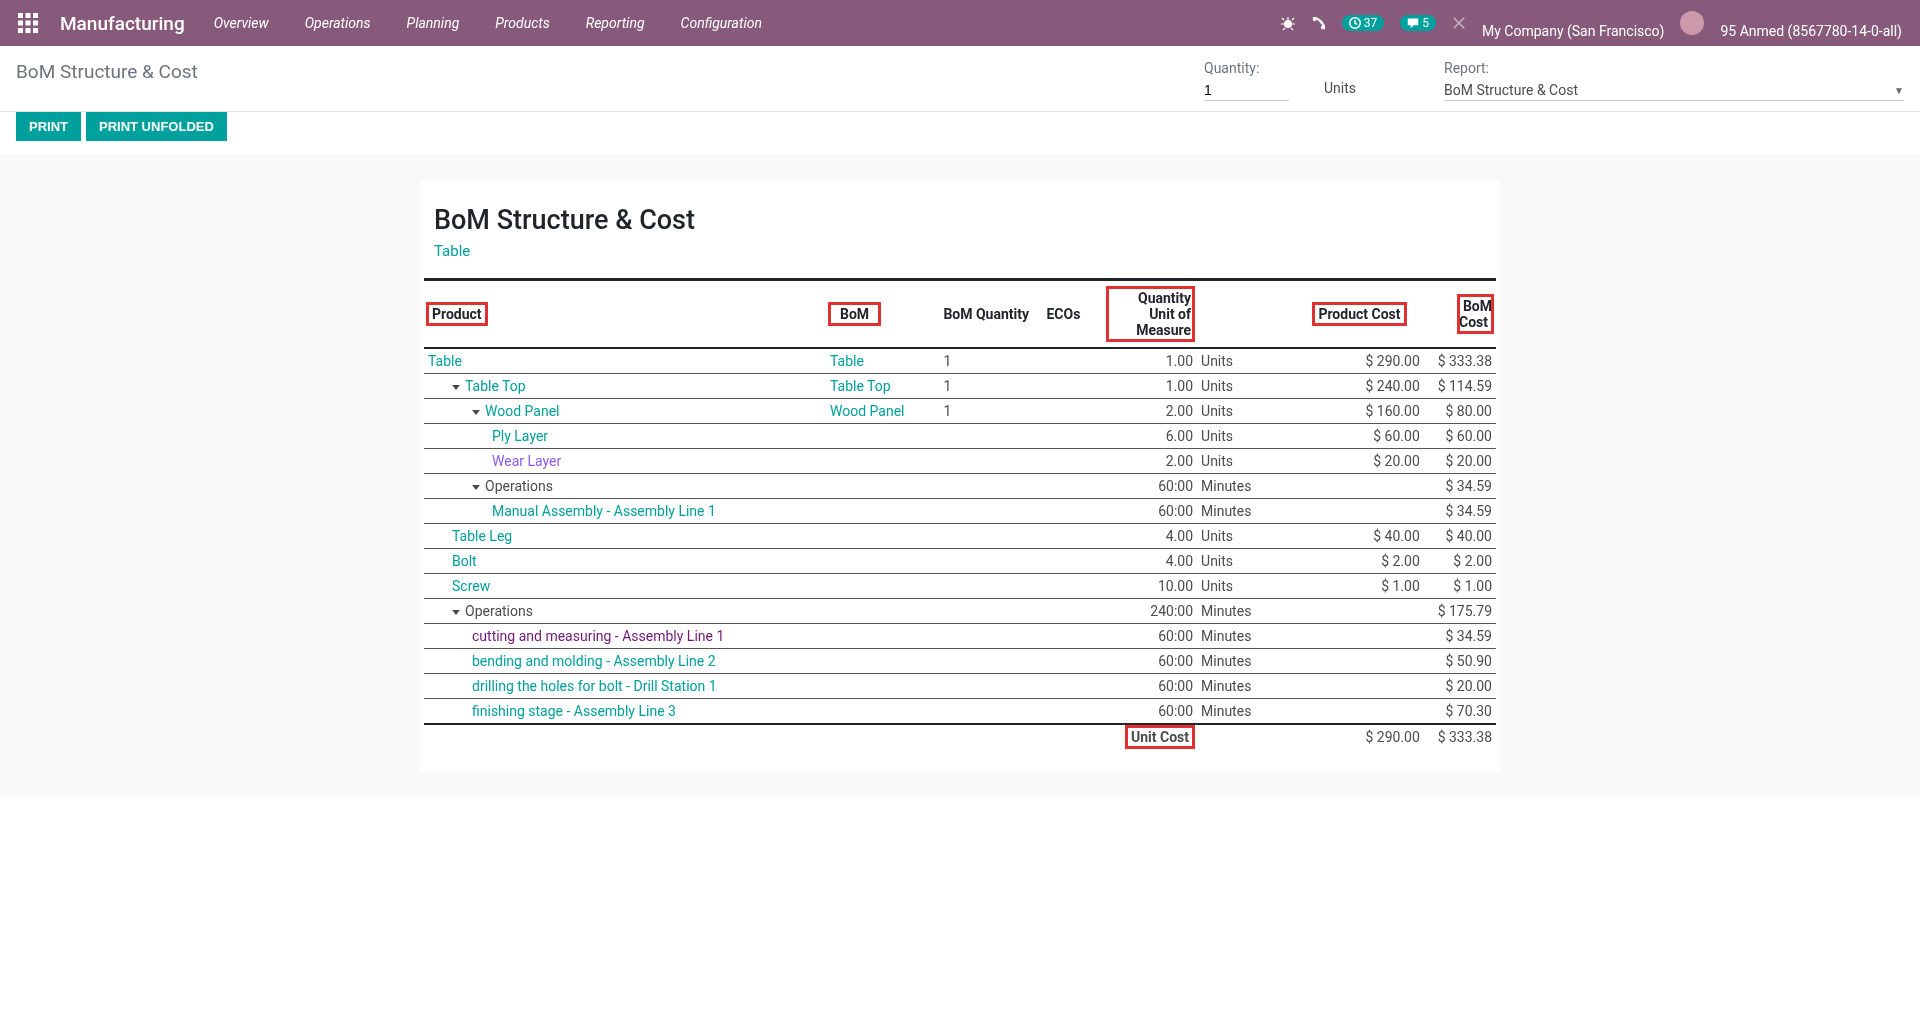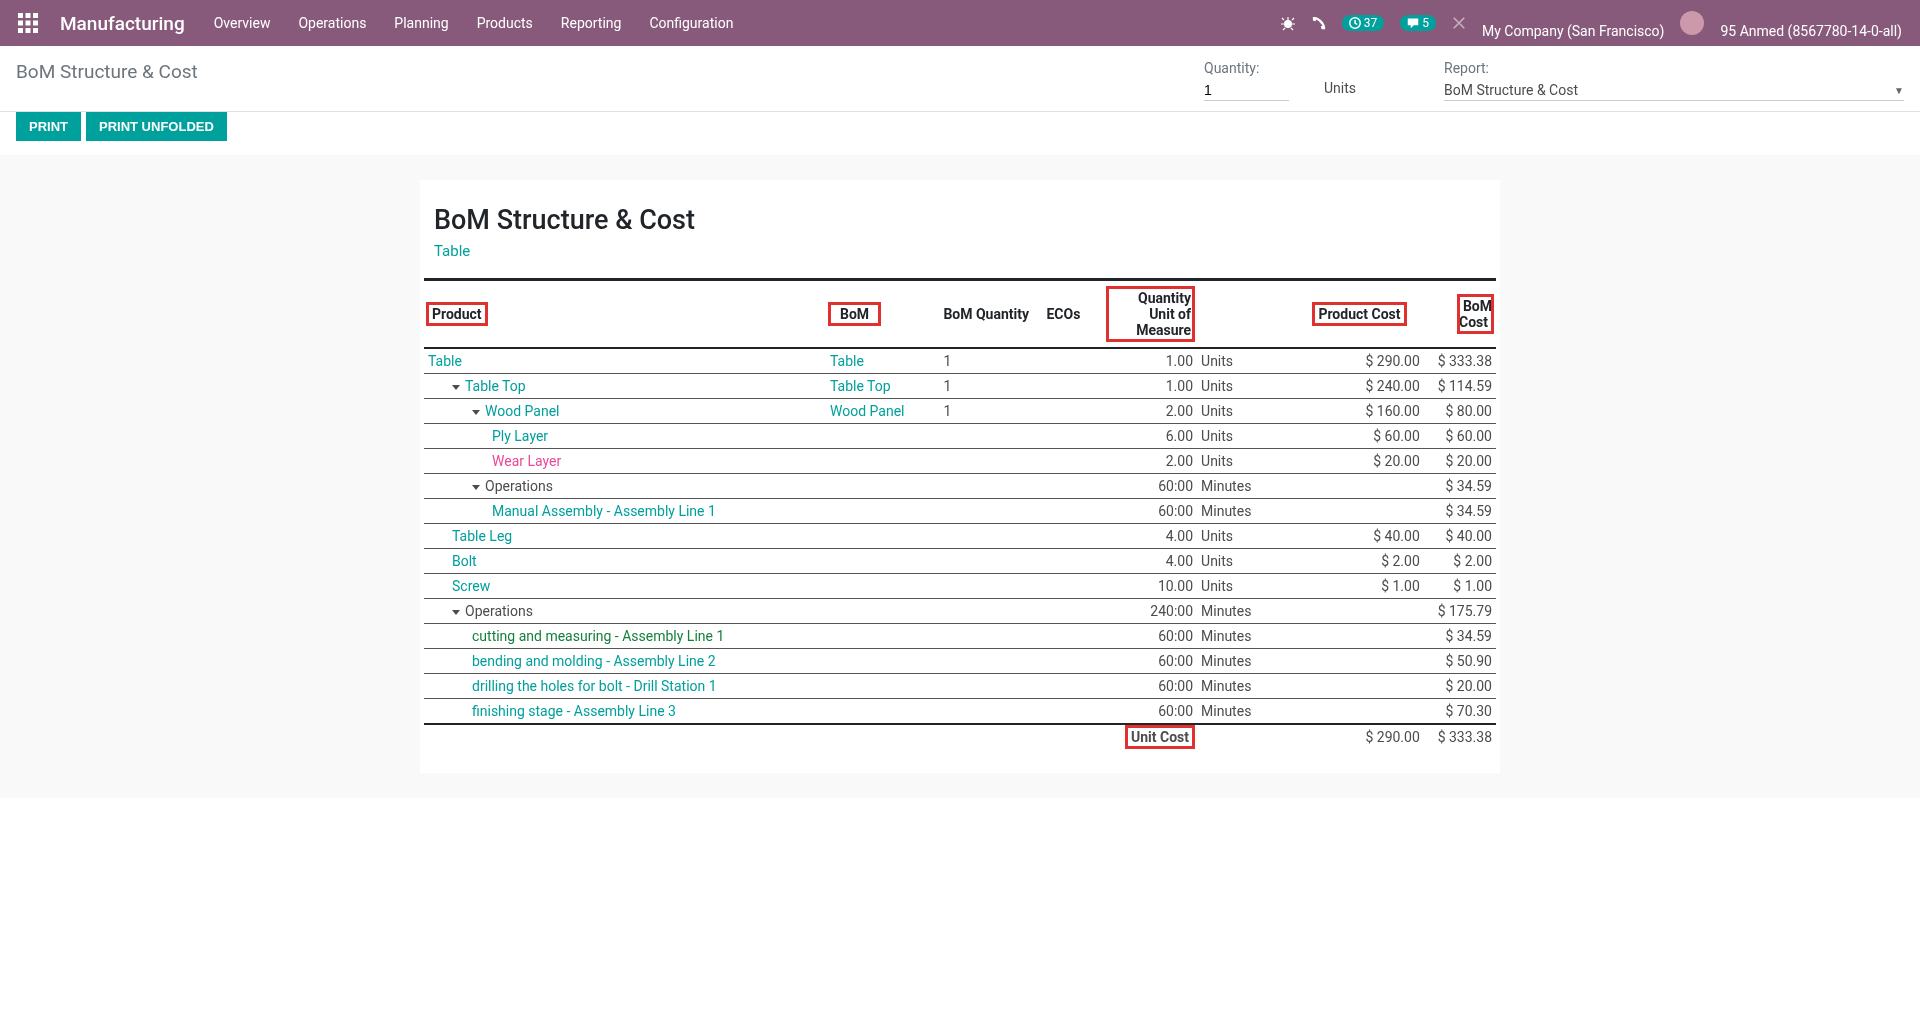--- a/index.html
+++ b/index.html
@@ -1,20 +1,20 @@
 <!DOCTYPE html>
 <html><head>
 <meta charset="utf-8">
 <style>
 * { margin: 0; padding: 0; box-sizing: border-box; }
 body { font-family: -apple-system, BlinkMacSystemFont, "Segoe UI", Roboto, "Helvetica Neue", Arial, sans-serif; font-size: 14px; color: #4c4c4c; background: #fff; }
 .navbar { background: #875a7b; height: 46px; display: flex; align-items: center; padding: 0 18px; color: #fff; }
 .nav-apps { width: 20px; height: 20px; margin-right: 22px; cursor: pointer; }
 .nav-brand { font-size: 19px; font-weight: 500; margin-right: 16px; }
-.nav-menu { display: flex; gap: 2px; }
+.nav-menu { display: flex; gap: 10px; font-style: italic; }
 .nav-menu-item { padding: 8px 13px; cursor: pointer; font-size: 14px; }
 .nav-right { margin-left: auto; display: flex; align-items: center; gap: 16px; }
 .nav-icon { color: #fff; cursor: pointer; display: flex; align-items: center; }
 .badge { background: #00a09d; color: #fff; border-radius: 10px; padding: 1px 7px; font-size: 12px; display: flex; align-items: center; gap: 3px; }
 .avatar { width: 24px; height: 24px; border-radius: 50%; background: #c9a; }
 .nav-text { cursor: pointer; font-size: 14px; margin-top: 16px; }
 .control-bar { padding: 14px 16px 10px 16px; display: flex; align-items: flex-start; border-bottom: 1px solid #dee2e6; }
 .breadcrumb { font-size: 19px; color: #6c757d; flex: 0 0 auto; }
 .form-group { display: flex; flex-direction: column; margin-left: 20px; }
 .form-label { font-size: 14px; color: #6c757d; margin-bottom: 4px; }
@@ -182,21 +182,21 @@
             <td class="indent-3"><span style="color: rgb(0, 160, 157);">Ply Layer</span></td>
             <td class=""></td>
             <td></td>
             <td></td>
             <td class="num">6.00</td>
             <td>Units</td>
             <td class="num">$ 60.00</td>
             <td class="num">$ 60.00</td>
           </tr>
           <tr>
-            <td class="indent-3"><span style="color: #ec4899;">Wear Layer</span></td>
+            <td class="indent-3"><span style="color: #8b5cf6;">Wear Layer</span></td>
             <td class=""></td>
             <td></td>
             <td></td>
             <td class="num">2.00</td>
             <td>Units</td>
             <td class="num">$ 20.00</td>
             <td class="num">$ 20.00</td>
           </tr>
           <tr>
             <td class="indent-2"><span class="caret"></span><span>Operations</span></td>
@@ -252,21 +252,21 @@
             <td class="indent-1"><span class="caret"></span><span>Operations</span></td>
             <td class=""></td>
             <td></td>
             <td></td>
             <td class="num">240:00</td>
             <td>Minutes</td>
             <td class="num"></td>
             <td class="num">$ 175.79</td>
           </tr>
           <tr>
-            <td class="indent-2"><span style="color: #15803d;">cutting and measuring - Assembly Line 1</span></td>
+            <td class="indent-2"><span style="color: #701a75;">cutting and measuring - Assembly Line 1</span></td>
             <td class=""></td>
             <td></td>
             <td></td>
             <td class="num">60:00</td>
             <td>Minutes</td>
             <td class="num"></td>
             <td class="num">$ 34.59</td>
           </tr>
           <tr>
             <td class="indent-2"><span style="color: rgb(0, 160, 157);">bending and molding - Assembly Line 2</span></td>

